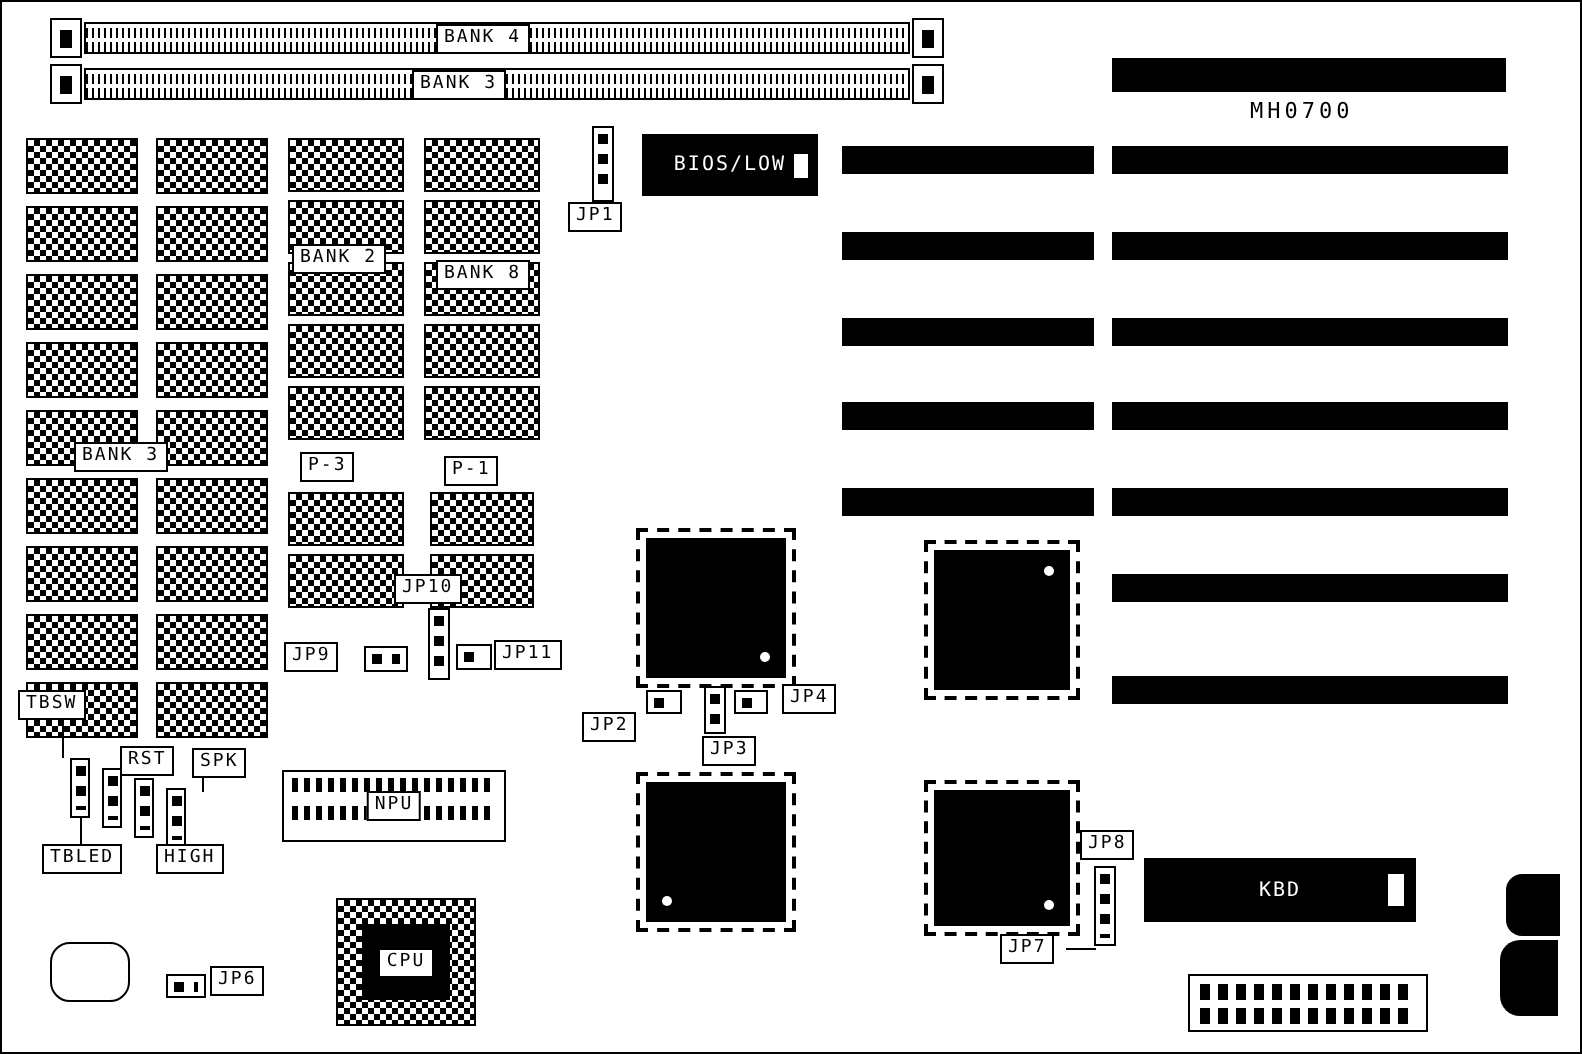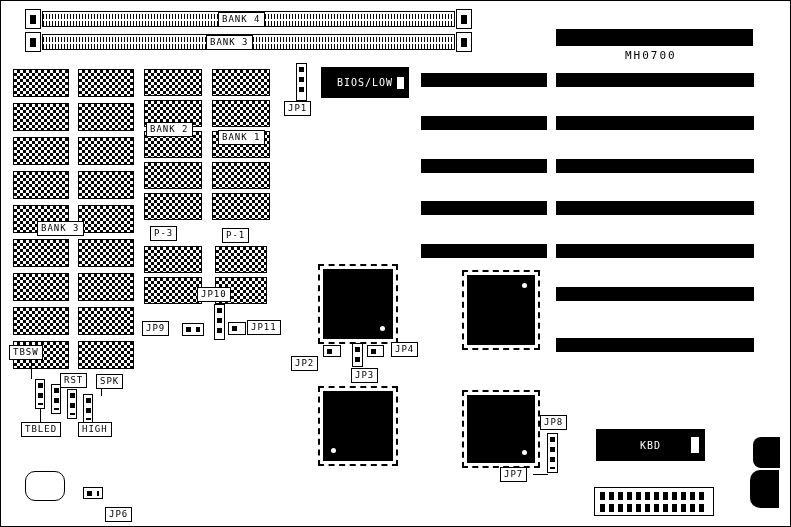--- a/index.html
+++ b/index.html
@@ -99,21 +99,21 @@
     <div class="chip"></div>
   </div>
 
   <div class="stack" style="left:211px;top:68px;width:58px">
     <div class="chip"></div>
     <div class="chip"></div>
     <div class="chip"></div>
     <div class="chip"></div>
     <div class="chip"></div>
   </div>
-  <div class="lbl" style="left:217px;top:129px">BANK 1</div>
+  <div class="lbl" style="left:217px;top:129px">BANK 8</div>
   <div class="lbl" style="left:221px;top:227px">P-1</div>
   <div class="stack" style="left:214px;top:245px;width:52px">
     <div class="chip"></div>
     <div class="chip"></div>
   </div>
 
   <div class="jumper v" style="left:295px;top:62px;width:11px;height:38px"></div>
   <div class="lbl" style="left:283px;top:100px">JP1</div>
 
   <div class="blackchip" style="left:320px;top:66px;width:88px;height:31px">
@@ -155,32 +155,40 @@
   <div class="jumper v" style="left:50px;top:383px;width:10px;height:30px"></div>
   <div class="jumper v" style="left:66px;top:388px;width:10px;height:30px"></div>
   <div class="jumper v" style="left:82px;top:393px;width:10px;height:30px"></div>
   <div class="line" style="left:30px;top:361px;width:1px;height:17px"></div>
   <div class="line" style="left:63px;top:373px;width:1px;height:10px"></div>
   <div class="line" style="left:100px;top:387px;width:1px;height:8px"></div>
   <div class="line" style="left:39px;top:408px;width:1px;height:13px"></div>
   <div class="lbl" style="left:20px;top:421px">TBLED</div>
   <div class="lbl" style="left:77px;top:421px">HIGH</div>
 
+  <div class="dipsocket" style="left:140px;top:384px;width:112px;height:36px">
+    <div class="lbl">NPU</div>
+  </div>
 
+  <div class="pga" style="left:167px;top:448px;width:70px;height:64px">
+    <div class="pga-die">
+      <div class="lbl">CPU</div>
+    </div>
+  </div>
 
   <div class="crystal" style="left:24px;top:470px;width:40px;height:30px"></div>
   <div class="jumper h" style="left:82px;top:486px;width:20px;height:12px"></div>
-  <div class="lbl" style="left:104px;top:506px">JP6</div>
+  <div class="lbl" style="left:104px;top:482px">JP6</div>
 
   <div class="lbl" style="left:539px;top:414px">JP8</div>
   <div class="jumper v" style="left:546px;top:432px;width:11px;height:40px"></div>
   <div class="lbl" style="left:499px;top:466px">JP7</div>
   <div class="line" style="left:532px;top:473px;width:15px;height:1px"></div>
 
-  <div class="blackchip" style="left:595px;top:428px;width:109px;height:32px">
+  <div class="blackchip" style="left:571px;top:428px;width:136px;height:32px">
     <span>KBD</span>
     <span class="notch" style="right:6px;width:8px;height:16px"></span>
   </div>
 
   <div class="pinheader" style="left:593px;top:486px;width:120px;height:29px"></div>
 
   <div class="blob" style="left:752px;top:436px;width:27px;height:31px;border-radius:8px 0 0 8px"></div>
   <div class="blob" style="left:749px;top:469px;width:29px;height:38px;border-radius:10px 0 0 10px"></div>
 
 </div>

